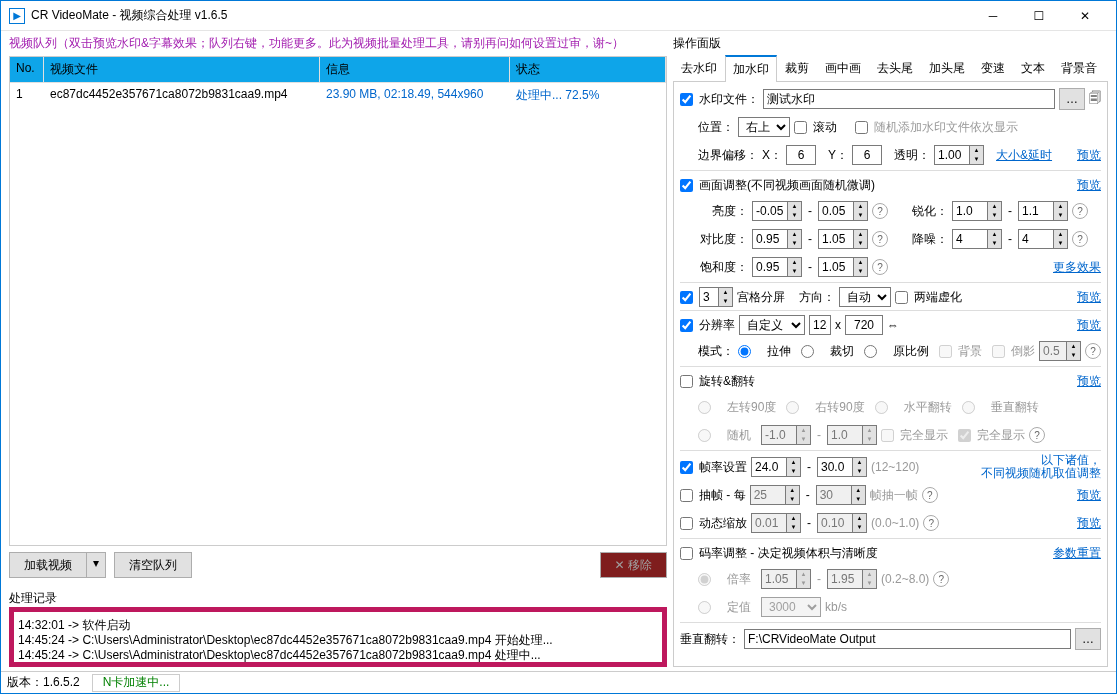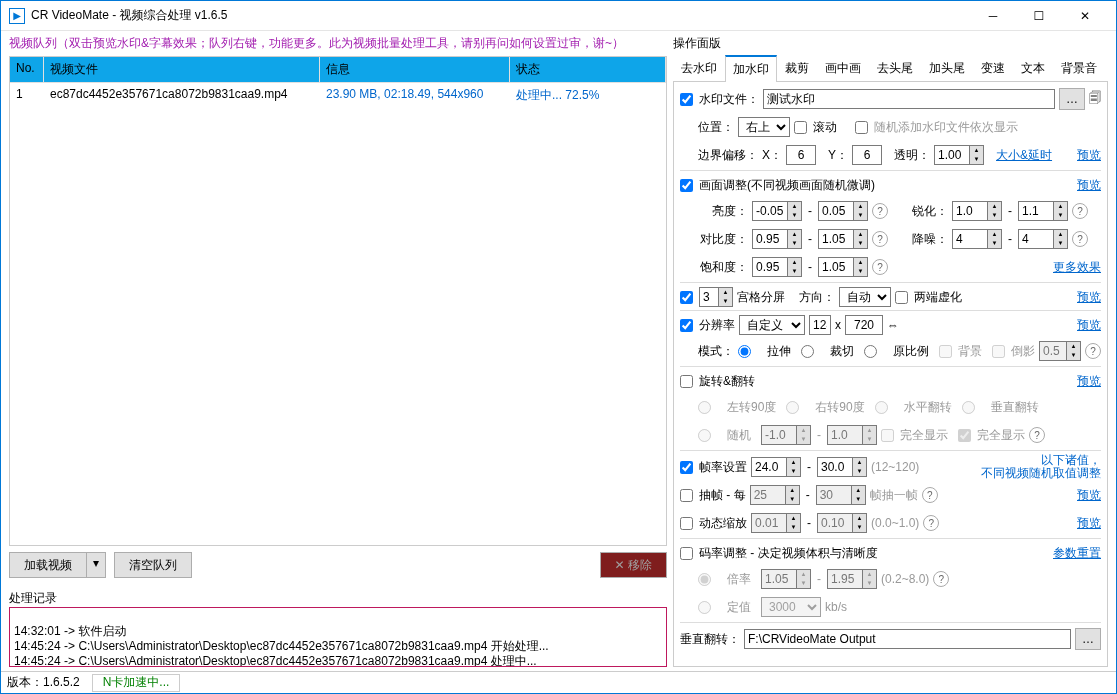--- a/index.html
+++ b/index.html
@@ -29,21 +29,21 @@
 
 .left-buttons { display: flex; gap: 8px; margin-top: 6px; height: 26px; }
 .btn { border: 1px solid #adadad; background: #e1e1e1; padding: 3px 14px; cursor: pointer; display: flex; align-items: center; }
 .btn-split { display: flex; }
 .btn-split .main-btn { border-right: none; }
 .btn-split .dd { border: 1px solid #adadad; background: #e1e1e1; padding: 3px 6px; }
 .btn-disabled { color: #a0a0a0; background: #7f1d1d; }
 .spacer { flex: 1; }
 
 .log-label { margin-top: 12px; color: #000; }
-.log { border: 1px solid #be185d; height: 60px; overflow: auto; padding: 16px 4px; line-height: 15px; }
+.log { border: 5px solid #be185d; height: 60px; overflow: auto; padding: 6px 4px; line-height: 15px; }
 .log div { white-space: nowrap; }
 
 .panel-label { color: #000; margin-bottom: 2px; }
 .tabs { display: flex; border-bottom: 1px solid #ccc; }
 .tab { padding: 4px 7px; border: 1px solid transparent; border-bottom: none; cursor: pointer; position: relative; top: 1px; }
 .tab.active { border-color: #ccc; background: #fff; border-top: 2px solid #0078d7; }
 
 .panel-body { flex: 1; border: 1px solid #ccc; border-top: none; overflow-y: auto; padding: 4px 6px 4px 6px; }
 .row { display: flex; align-items: center; gap: 4px; min-height: 26px; margin-bottom: 2px; }
 .row label { white-space: nowrap; }

